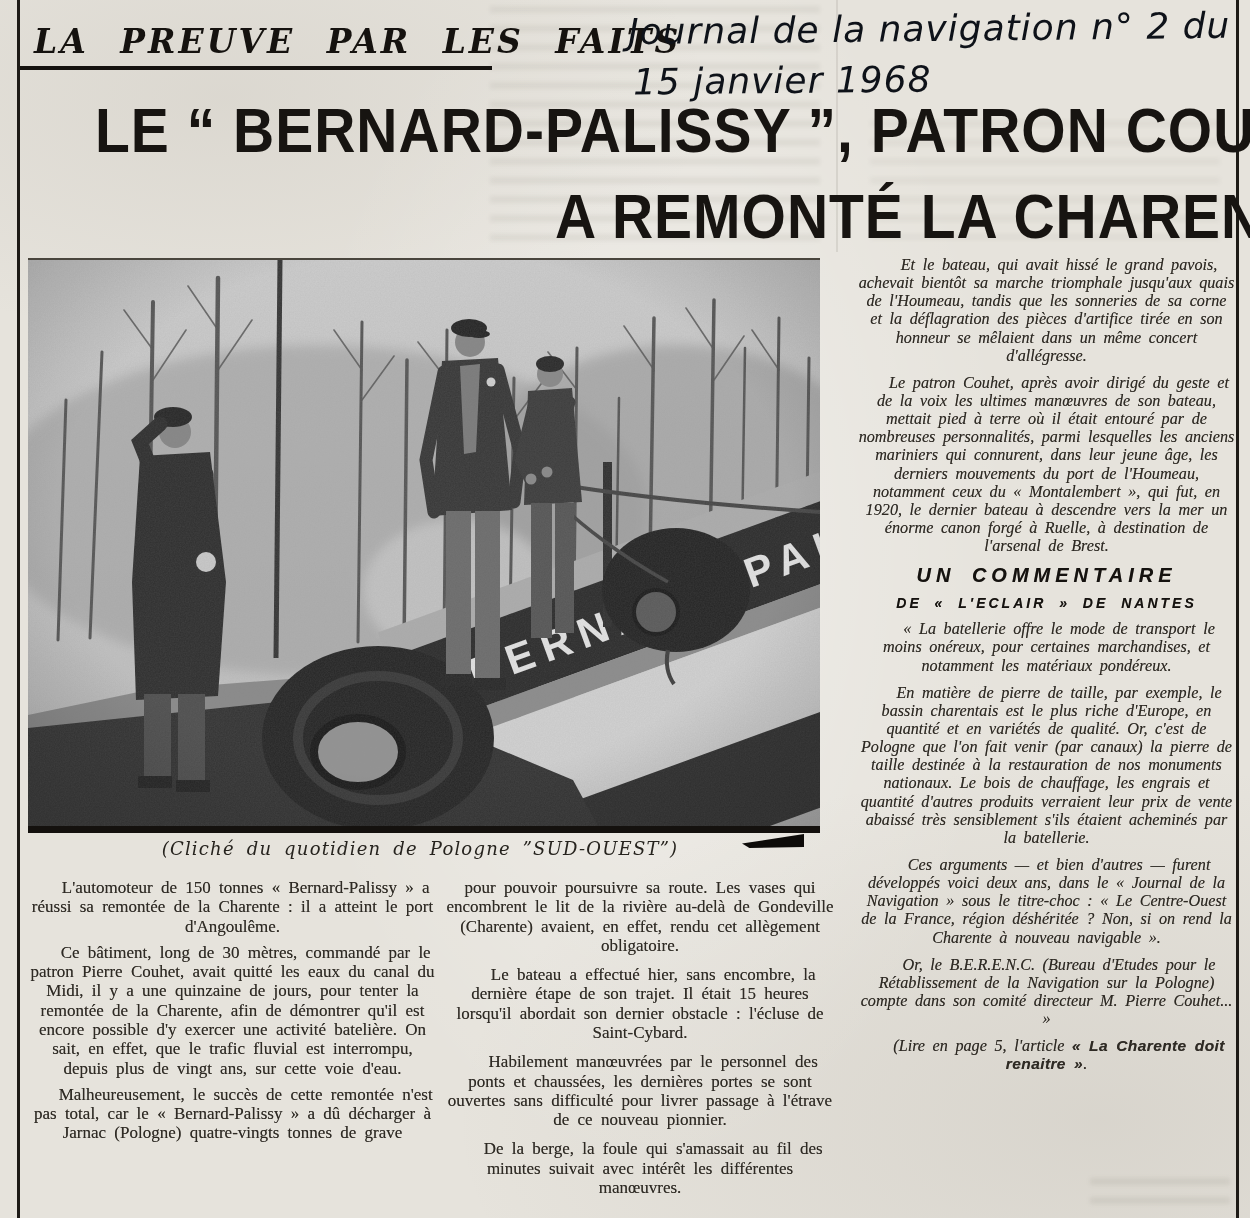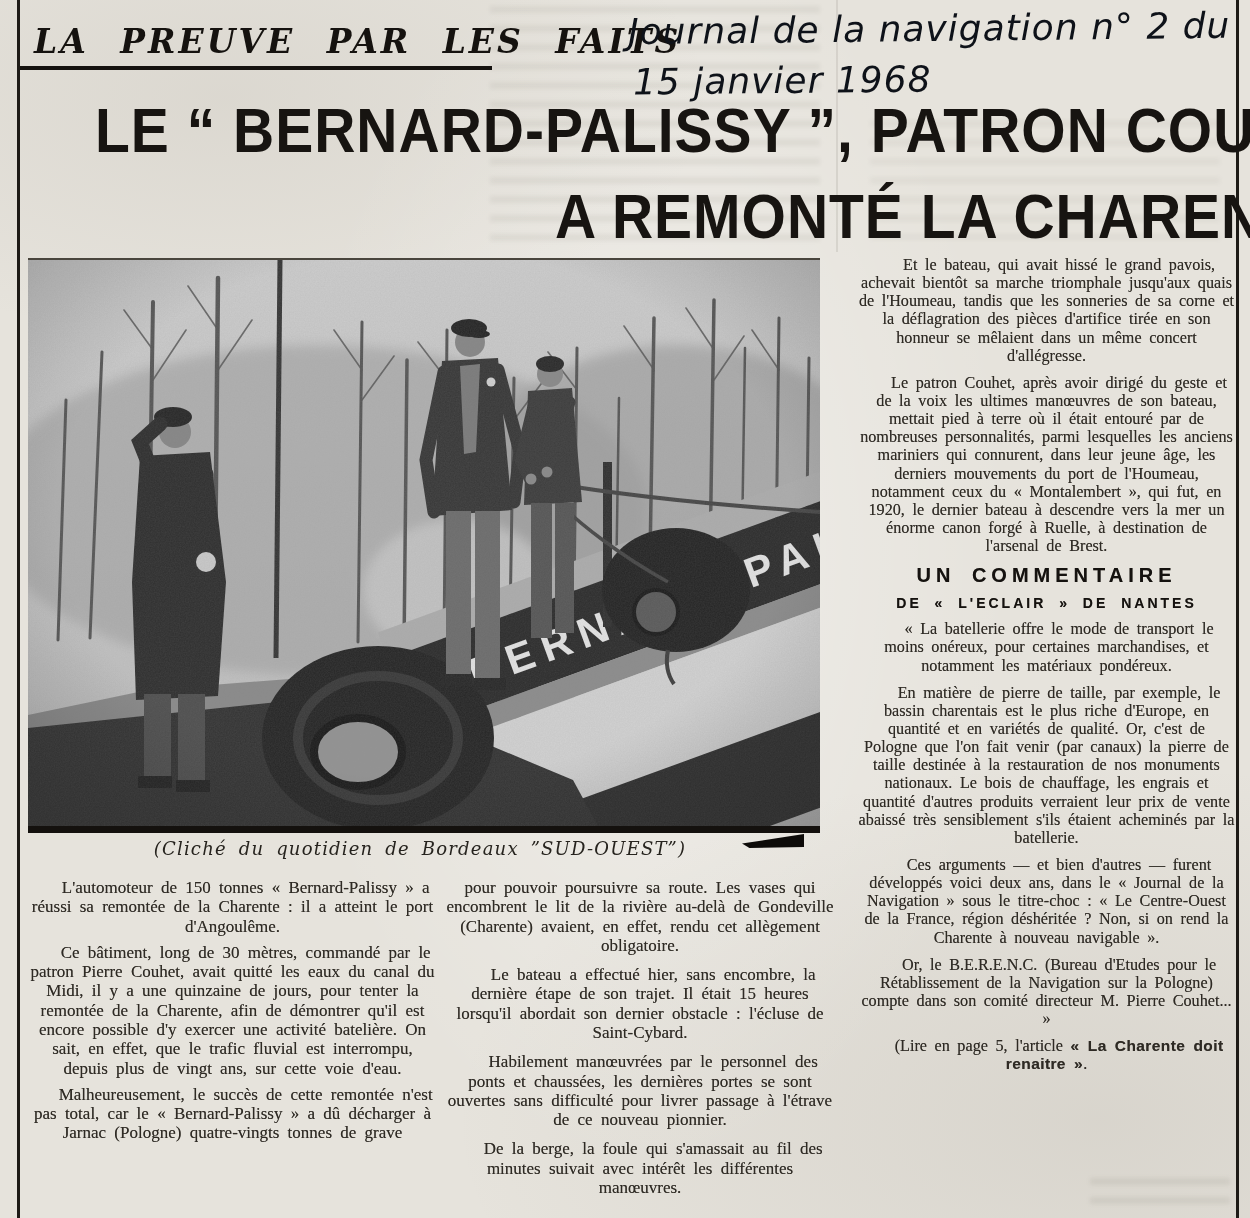--- a/index.html
+++ b/index.html
@@ -72,21 +72,21 @@
   }
 
   
   .col{position:absolute;text-align:justify;color:#2e2a24;}
   .col p{margin:0 0 7px;text-shadow:0 0 0.5px rgba(46,42,36,0.55);text-align:center;}
   .ind{text-indent:1.55em;}
   #col-left{left:30px;top:878px;width:405px;font-size:17px;line-height:1.135;word-spacing:4px;}
   #col-middle{left:442px;top:878px;width:396px;font-size:17px;line-height:1.135;word-spacing:4px;}
   #col-middle p{margin:0 0 10px;}
   #col-right{left:858px;top:256px;width:377px;font-size:16.2px;line-height:1.12;word-spacing:3.5px;}
-  #col-right p{margin:0 0 9px;}
+  #col-right p{margin:0 0 9px;font-style:italic;}
 
   .subhead{
     font-family:"Liberation Sans", sans-serif;font-weight:700;text-align:center;
     color:#15120f;text-indent:0;word-spacing:6px;
   }
   #subhead-1{font-size:20px;letter-spacing:5px;margin:18px 0 10px;}
   #subhead-2{font-size:14px;letter-spacing:3px;margin:0 0 16px;}
 
   .bold-ref{font-family:"Liberation Sans", sans-serif;font-weight:700;font-size:15.5px;letter-spacing:0.4px;}
   #footer-note{margin-top:14px;}
@@ -244,21 +244,21 @@
         <circle cx="519" cy="212" r="5.5" fill="#8d887f"></circle>
         <rect x="503" y="243" width="21" height="135" fill="#56524a"></rect>
         <rect x="527" y="243" width="19" height="130" fill="#56524a"></rect>
       </g>
 
       <rect width="792" height="566" filter="url(#grainF)" opacity="0.32"></rect>
       <rect width="792" height="566" fill="url(#vign)"></rect>
     </svg>
   </div>
 
-  <div id="caption">(Cliché du quotidien de Bordeaux ”SUD-OUEST”)</div>
+  <div id="caption">(Cliché du quotidien de Pologne ”SUD-OUEST”)</div>
   <div id="caption-mark"></div>
 
   <div id="col-left" class="col">
     <p class="ind">L'automoteur de 150 tonnes « Bernard-Palissy » a réussi sa remontée de la Charente : il a atteint le port d'Angoulême.</p>
     <p class="ind">Ce bâtiment, long de 30 mètres, commandé par le patron Pierre Couhet, avait quitté les eaux du canal du Midi, il y a une quinzaine de jours, pour tenter la remontée de la Charente, afin de démontrer qu'il est encore possible d'y exercer une activité batelière. On sait, en effet, que le trafic fluvial est interrompu, depuis plus de vingt ans, sur cette voie d'eau.</p>
     <p class="ind">Malheureusement, le succès de cette remontée n'est pas total, car le « Bernard-Palissy » a dû décharger à Jarnac (Pologne) quatre-vingts tonnes de grave</p>
   </div>
 
   <div id="col-middle" class="col">
     <p>pour pouvoir poursuivre sa route. Les vases qui encombrent le lit de la rivière au-delà de Gondeville (Charente) avaient, en effet, rendu cet allègement obligatoire.</p>

